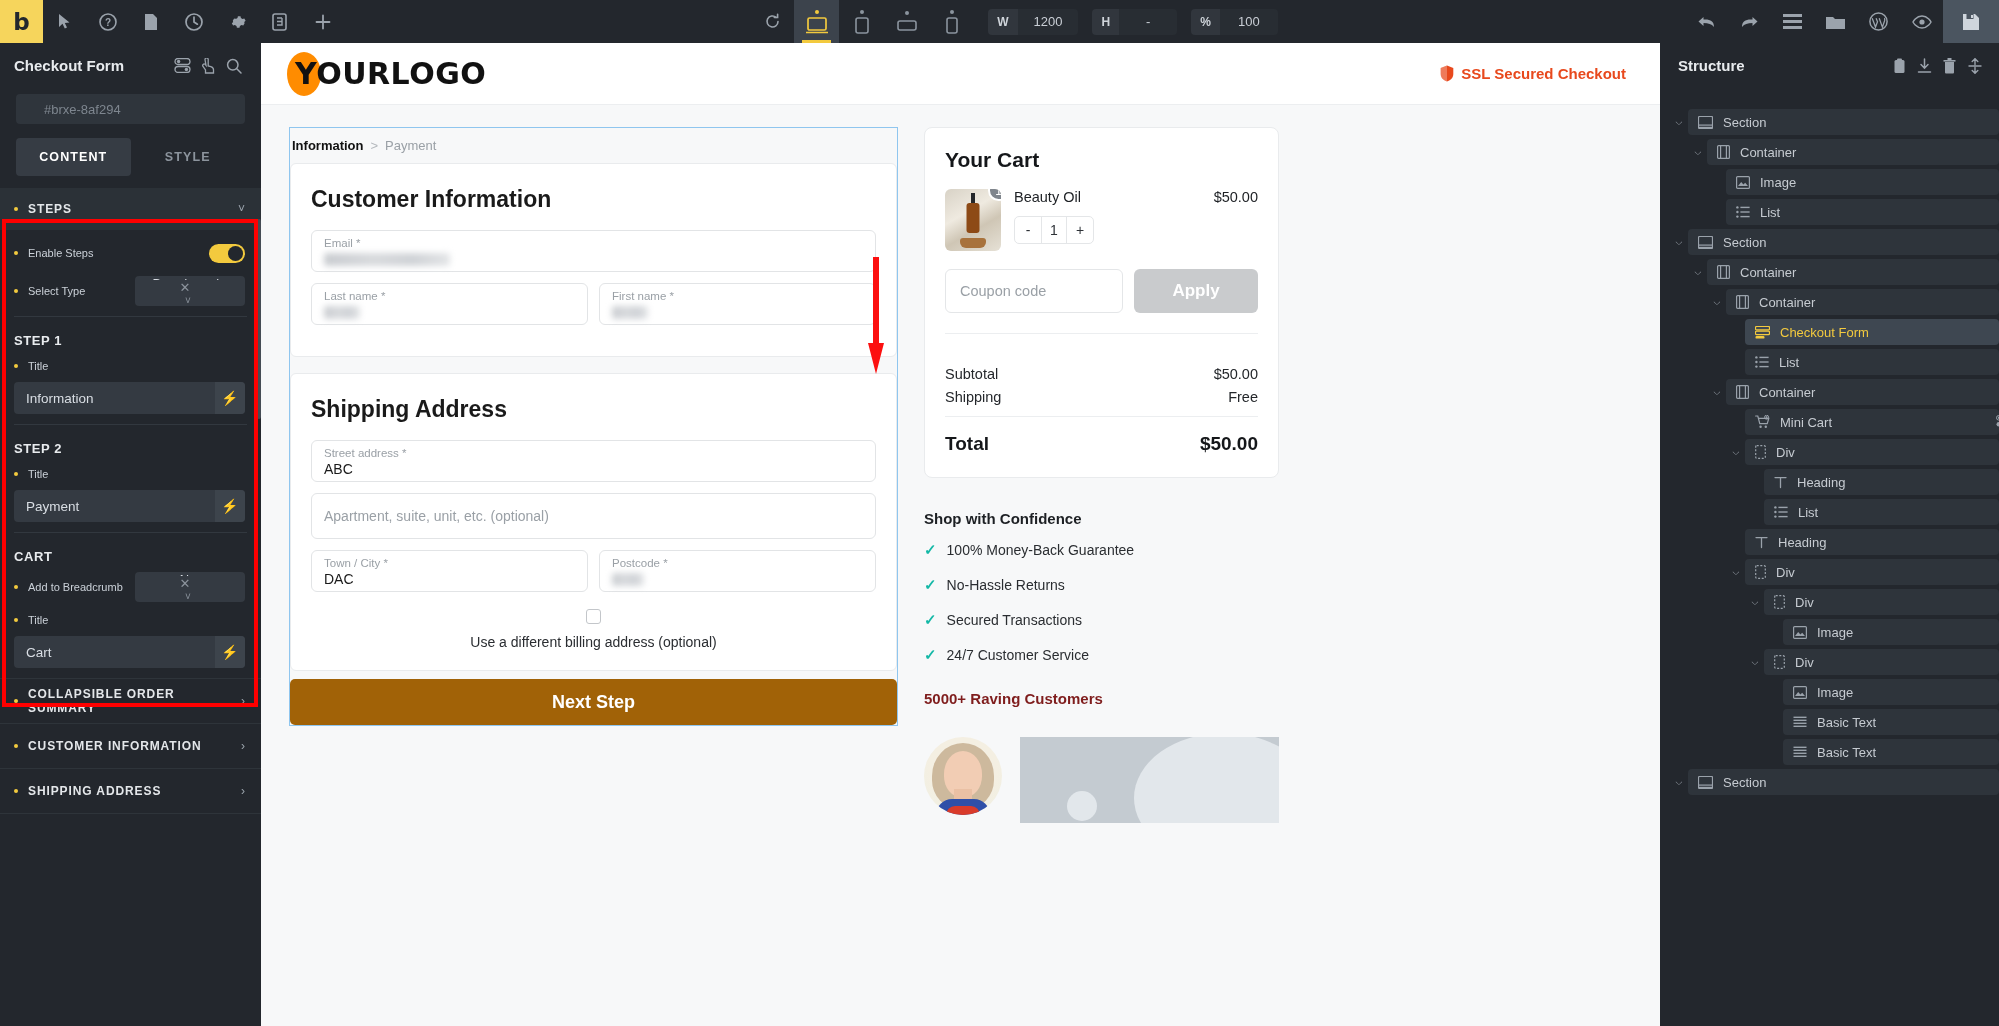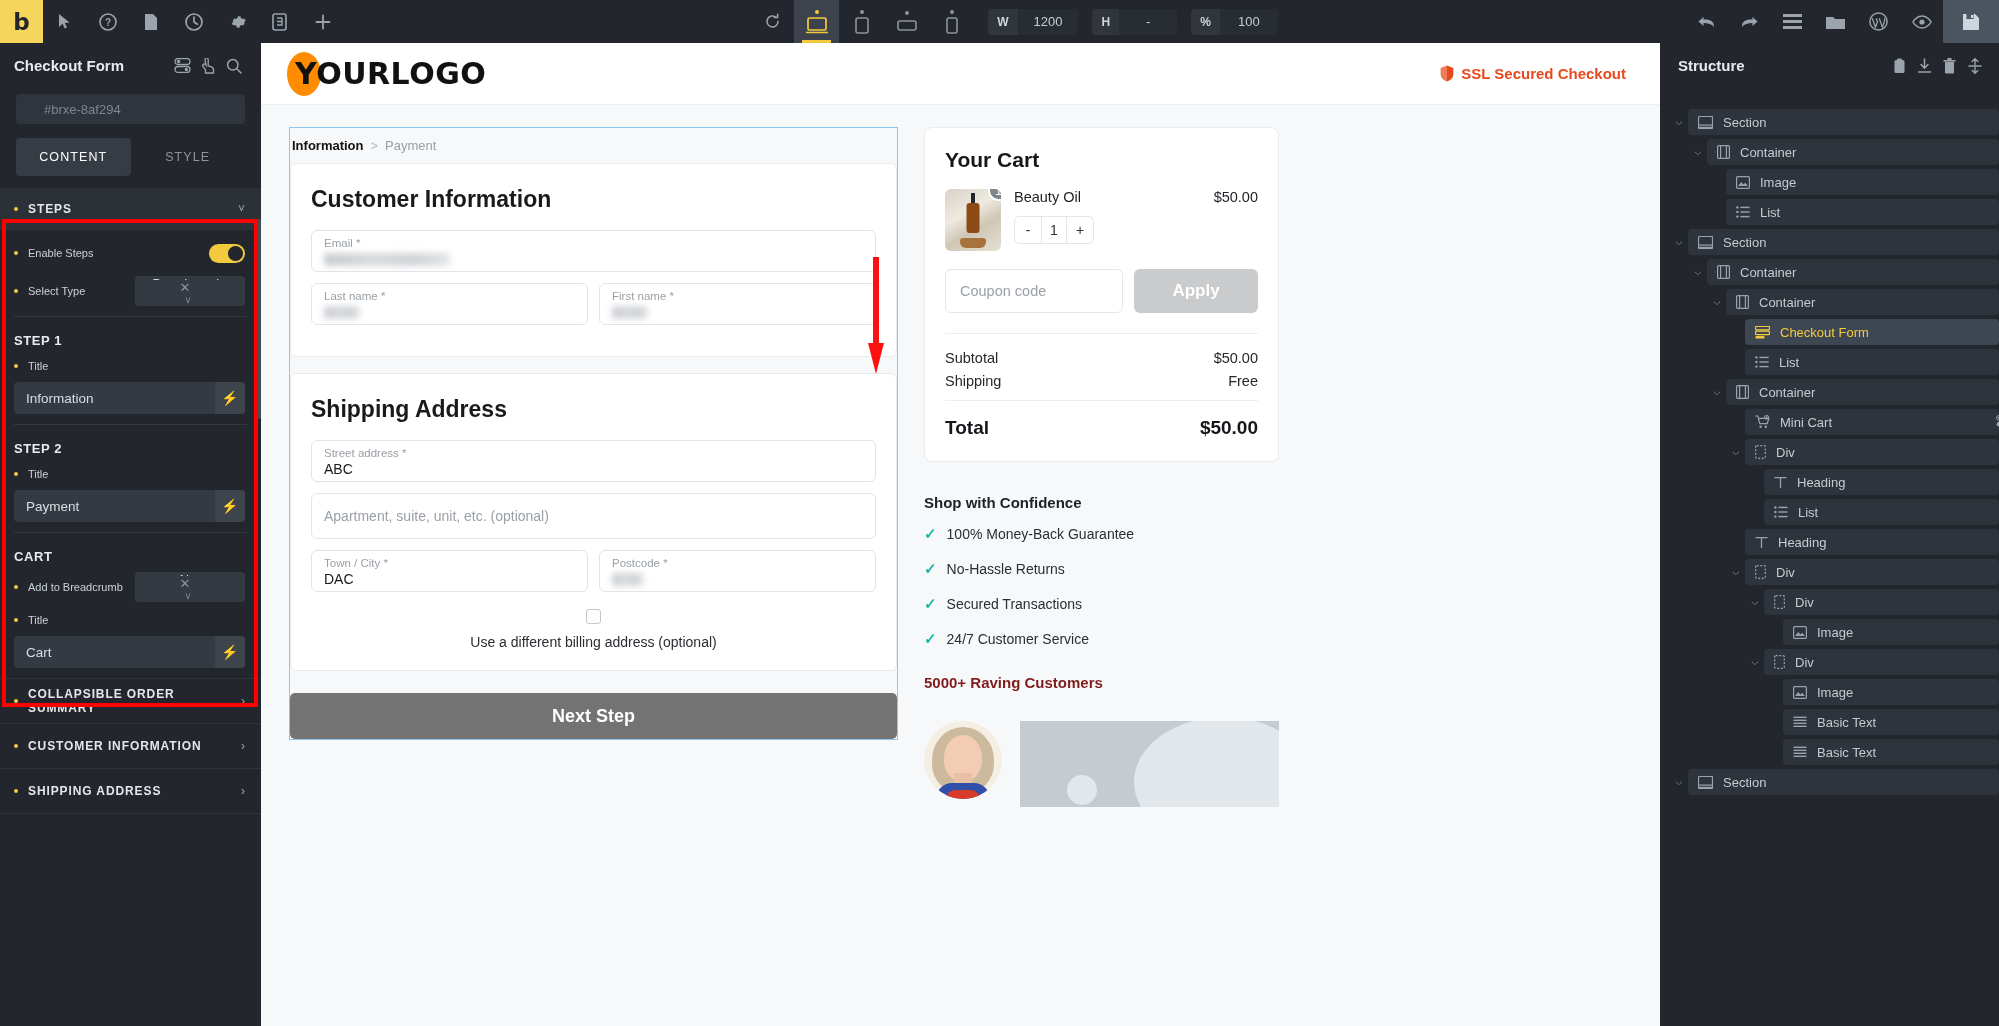--- a/index.html
+++ b/index.html
@@ -63,21 +63,21 @@
   }
   .lp-title { color: #e8ebee; font-size: 15px; font-weight: bold; flex: 1; }
   .lp-hicon { width: 26px; display: flex; align-items: center; justify-content: center; color: #9ba3ac; cursor: pointer; }
   .lp-idfield {
     margin: 6px 16px 0; height: 30px; background: #2f353c; border-radius: 4px;
     display: flex; align-items: center; padding: 0 28px; color: #7e868f; font-size: 13px;
   }
   .lp-tabs { display: flex; margin: 14px 16px 0; height: 38px; }
   .lp-tab {
     flex: 1; display: flex; align-items: center; justify-content: center;
-    font-size: 12.5px; letter-spacing: 1.1px; font-weight: normal; color: #8c949d; cursor: pointer;
+    font-size: 12.5px; letter-spacing: 1.1px; font-weight: bold; color: #8c949d; cursor: pointer;
     border-radius: 4px;
   }
   .lp-tab.active { background: #363c44; color: #ffffff; }
 
   .redbox {
     position: absolute; left: 2px; top: 176px; width: 256px; height: 488px;
     border: 4px solid #ff0000; pointer-events: none; z-index: 20;
   }
 
   .lp-scroll { flex: 1; overflow: hidden; margin-top: 12px; }
@@ -172,21 +172,21 @@
   .frow > .field { flex: 1; }
   .field.sel::after {
     content: ''; position: absolute; right: 14px; top: 16px; width: 9px; height: 9px;
     border-right: 1.8px solid #5b6066; border-bottom: 1.8px solid #5b6066; transform: rotate(45deg);
   }
   .checkrow { display: flex; align-items: center; gap: 10px; margin-top: 6px; flex-direction: column; }
   .checkbox { width: 15px; height: 15px; border: 1.5px solid #c3c6ca; border-radius: 3px; cursor: pointer; }
   .checklabel { font-size: 14px; color: #2a2d31; }
 
   .nextbtn {
-    margin-top: 22px; background: #737373; color: #fff; height: 46px; border-radius: 5px;
+    margin-top: 8px; background: #a16207; color: #fff; height: 46px; border-radius: 5px;
     display: flex; align-items: center; justify-content: center; font-size: 18px; font-weight: bold; cursor: pointer;
   }
 
   
   .cart-card { background: #fff; border: 1px solid #e9ebed; border-radius: 8px; padding: 20px 20px 22px; }
   .cart-card h3 { font-size: 21px; color: #15171a; margin-bottom: 17px; }
   .cart-item { display: flex; align-items: flex-start; gap: 13px; }
   .thumb {
     width: 56px; height: 62px; border-radius: 6px; flex: 0 0 56px; position: relative;
     background: linear-gradient(150deg,#d8d2c6 0%,#efeae0 38%,#cfc6b5 62%,#e6e1d6 100%);
@@ -202,21 +202,21 @@
   }
   .cart-mid { flex: 1; }
   .cart-name { font-size: 14.5px; color: #1d2024; margin-bottom: 11px; }
   .stepper { display: inline-flex; border: 1px solid #e4e6e8; border-radius: 5px; overflow: hidden; }
   .stepper div { width: 26px; height: 26px; display: flex; align-items: center; justify-content: center; font-size: 14px; color: #2e3237; cursor: pointer; }
   .stepper .qty { border-left: 1px solid #e4e6e8; border-right: 1px solid #e4e6e8; cursor: default; }
   .cart-price { font-size: 14.5px; color: #1d2024; }
   .coupon-row { display: flex; gap: 11px; margin-top: 18px; }
   .coupon-input { flex: 1; border: 1px solid #e4e6e8; border-radius: 6px; height: 44px; display: flex; align-items: center; padding: 0 14px; color: #9aa0a6; font-size: 14.5px; cursor: text; }
   .apply-btn { width: 124px; background: #c9cbcd; color: #fff; border-radius: 6px; display: flex; align-items: center; justify-content: center; font-size: 17px; font-weight: bold; cursor: pointer; }
-  .totals { border-top: 1px solid #eceef0; margin-top: 20px; padding-top: 16px; }
+  .totals { border-top: 1px solid #eceef0; margin-top: 20px; padding-top: 32px; }
   .trow { display: flex; justify-content: space-between; font-size: 14.5px; color: #24272b; margin-bottom: 7px; }
   .tgrand { display: flex; justify-content: space-between; font-size: 19px; font-weight: bold; color: #15171a; border-top: 1px solid #eceef0; margin-top: 11px; padding-top: 16px; }
 
   .confidence { margin-top: 32px; }
   .confidence h4 { font-size: 15px; color: #1d2024; margin-bottom: 14px; }
   .ci { display: flex; align-items: center; gap: 10px; margin-bottom: 17px; font-size: 14px; color: #2a2d31; }
   .check { color: #14b8a6; font-size: 15px; font-weight: bold; }
   .raving { margin-top: 26px; }
   .raving h4 { font-size: 15px; color: #7f1d1d; margin-bottom: 30px; }
   .raving-row { display: flex; gap: 18px; align-items: flex-start; }

